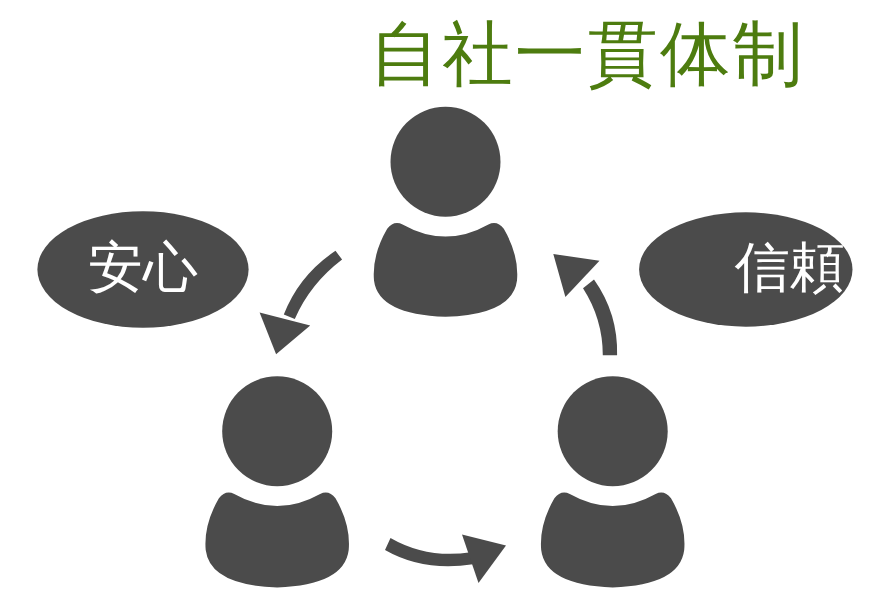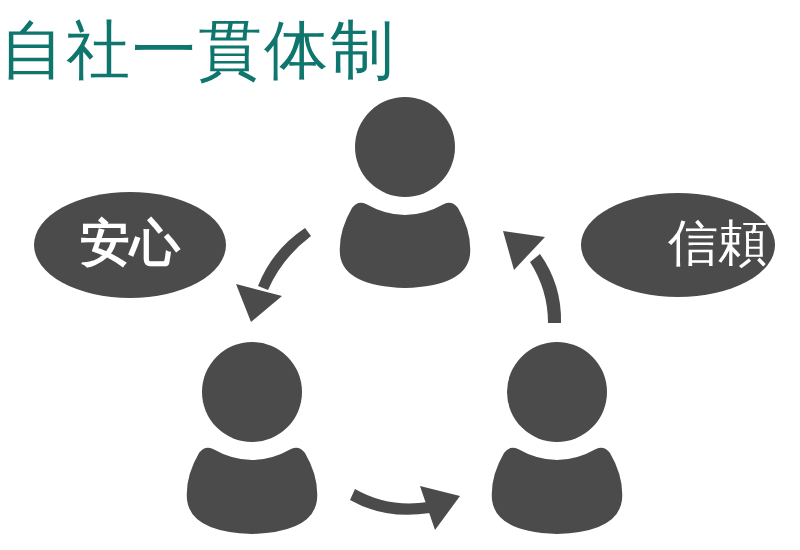--- a/index.html
+++ b/index.html
@@ -1,19 +1,19 @@
 <!DOCTYPE html>
 <html><head>
   <meta charset="utf-8">
   <style>
     html, body { margin: 0; padding: 0; background: #ffffff; }
     body { width: 800px; height: 550px; position: relative; overflow: hidden;
            font-family: "DejaVu Sans", "Liberation Sans", sans-serif; }
-    .title { position: absolute; left: 0; top: 10px; width: 732px; text-align: left;
-             font-size: 64px; color: #0f766e; letter-spacing: 2px; line-height: 80px; }
+    .title { position: absolute; left: 0; top: 10px; width: 732px; text-align: right;
+             font-size: 64px; color: #4d7c0f; letter-spacing: 2px; line-height: 80px; }
     svg.canvas { position: absolute; left: 0; top: 0; }
     .bubble-label { position: absolute; color: #ffffff; font-size: 50px; text-align: center; line-height: 60px; }
   </style>
 </head>
 <body>
 
 <div class="title">自社一貫体制</div>
 
 <svg class="canvas" width="800" height="550" viewBox="0 0 800 550">
 
@@ -44,14 +44,14 @@
 
   <g fill="#4b4b4b">
     <path d="M548 323 L561 323 Q562 285 540 254 L530 262 Q548 290 548 323 Z"></path>
     <polygon points="503,231 545,237 514,270"></polygon>
   </g>
 
   <ellipse cx="130" cy="245" rx="96" ry="53" fill="#4b4b4b"></ellipse>
   <ellipse cx="678" cy="245" rx="97" ry="52" fill="#4b4b4b"></ellipse>
 </svg>
 
-<div class="bubble-label" style="left:40px; top:213px; width:180px;font-weight:bold;">安心</div>
+<div class="bubble-label" style="left:40px; top:213px; width:180px;">安心</div>
 <div class="bubble-label" style="left:588px; top:213px; width:180px;text-align:right;">信頼</div>
 
 </body></html>

